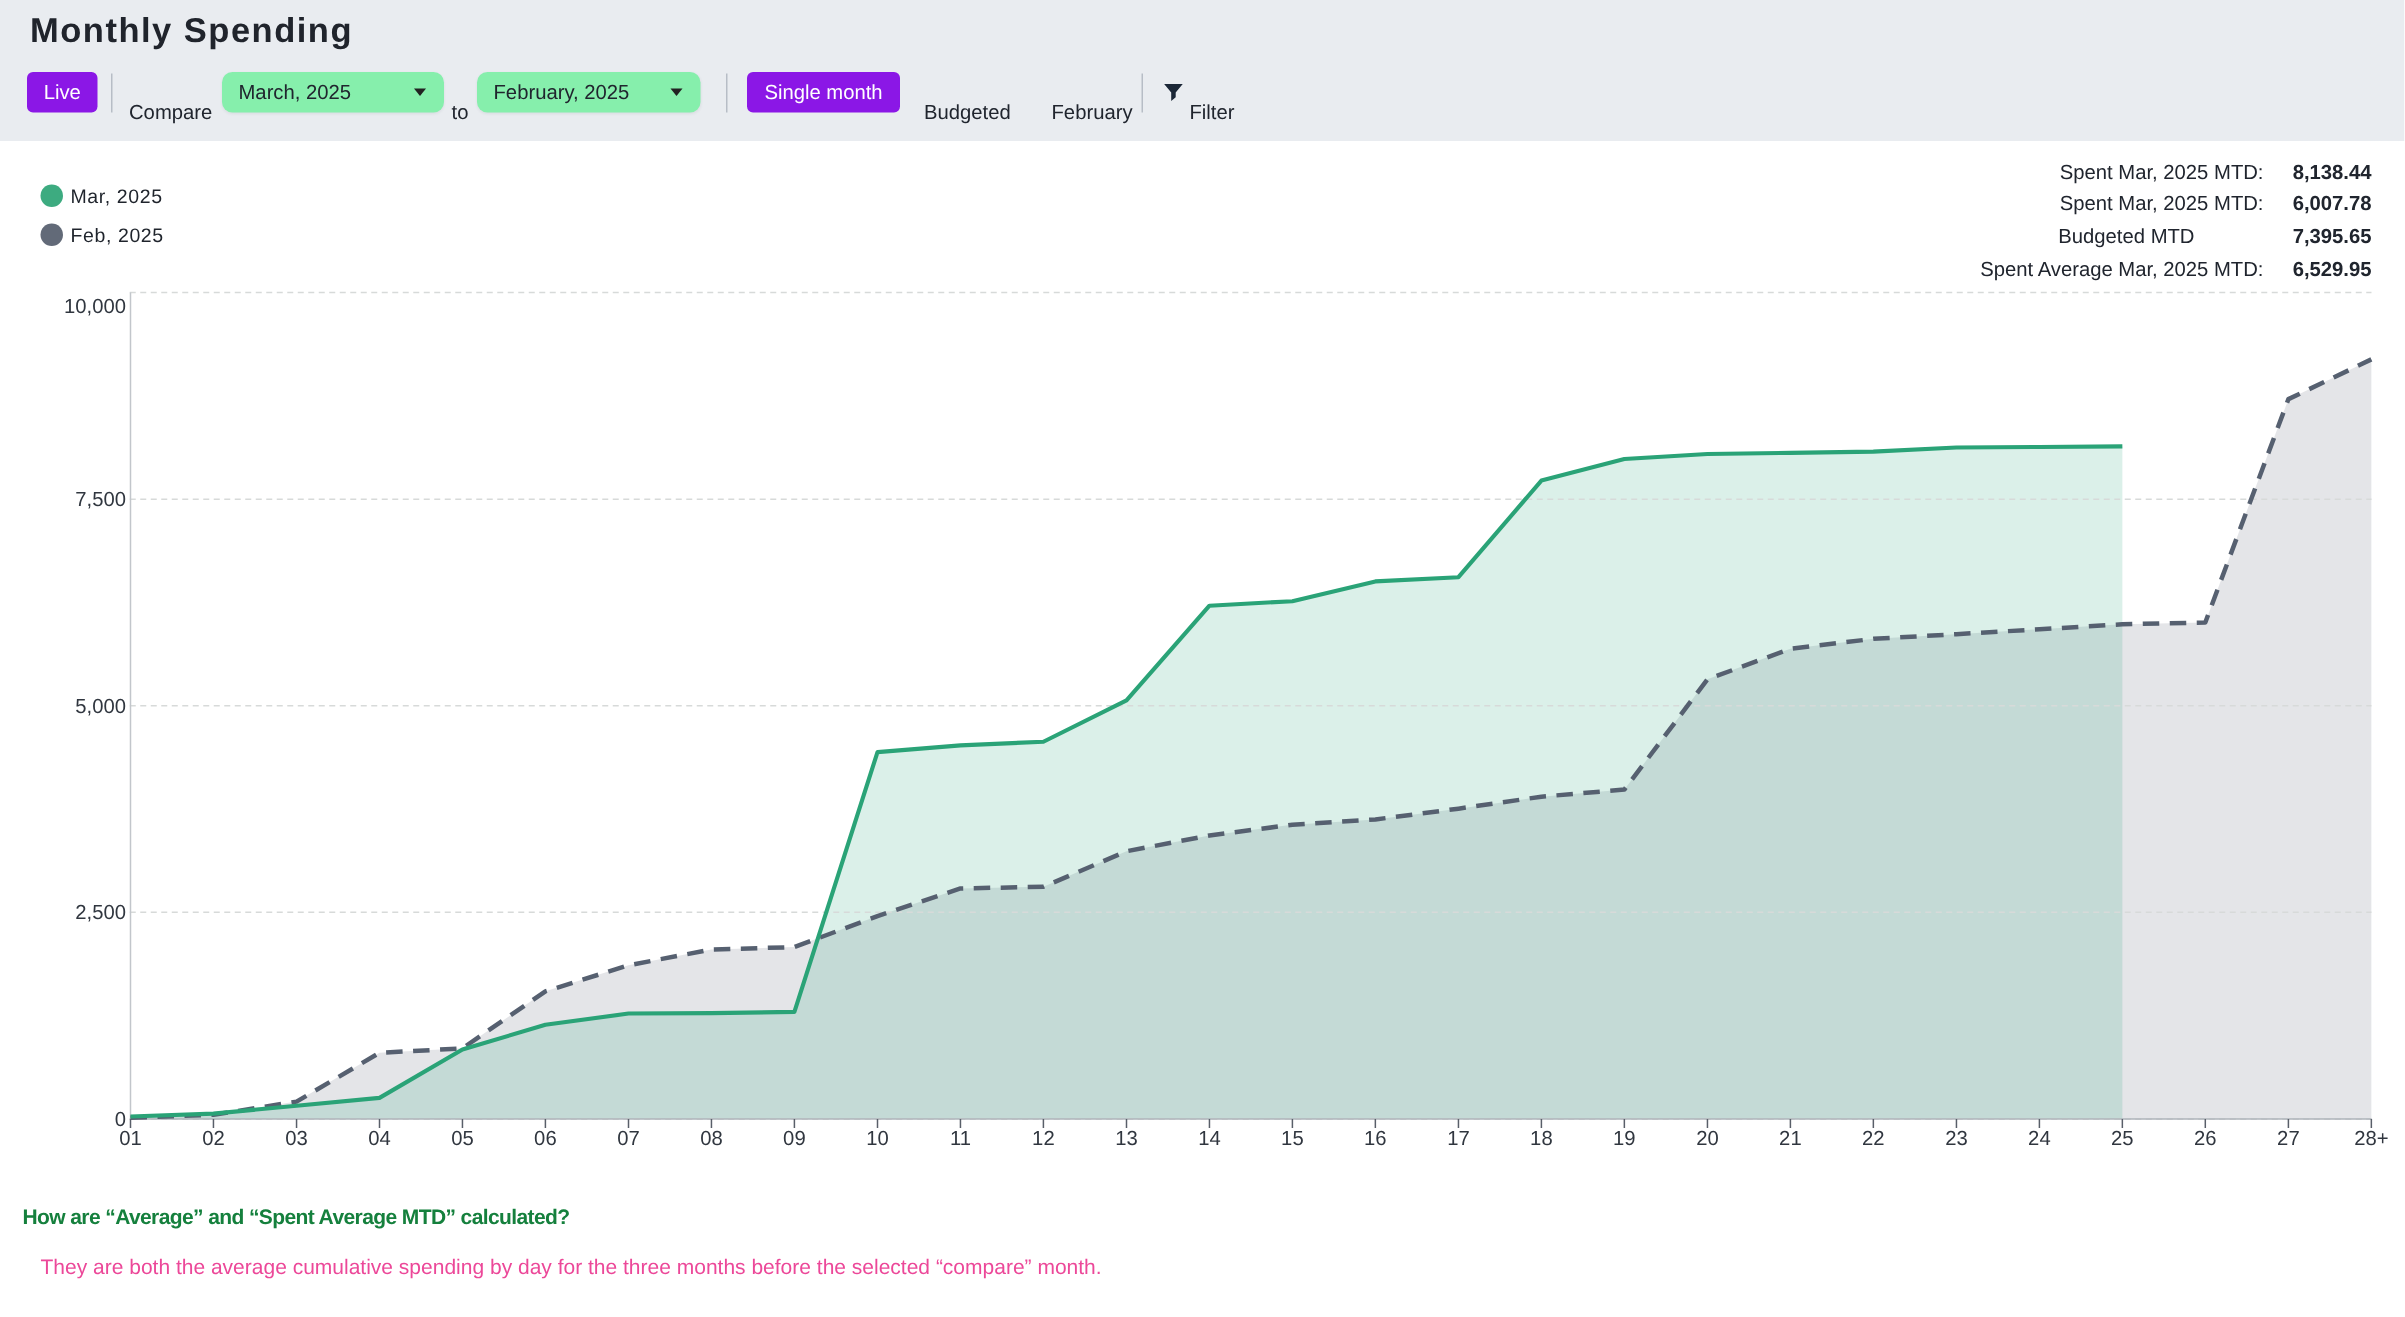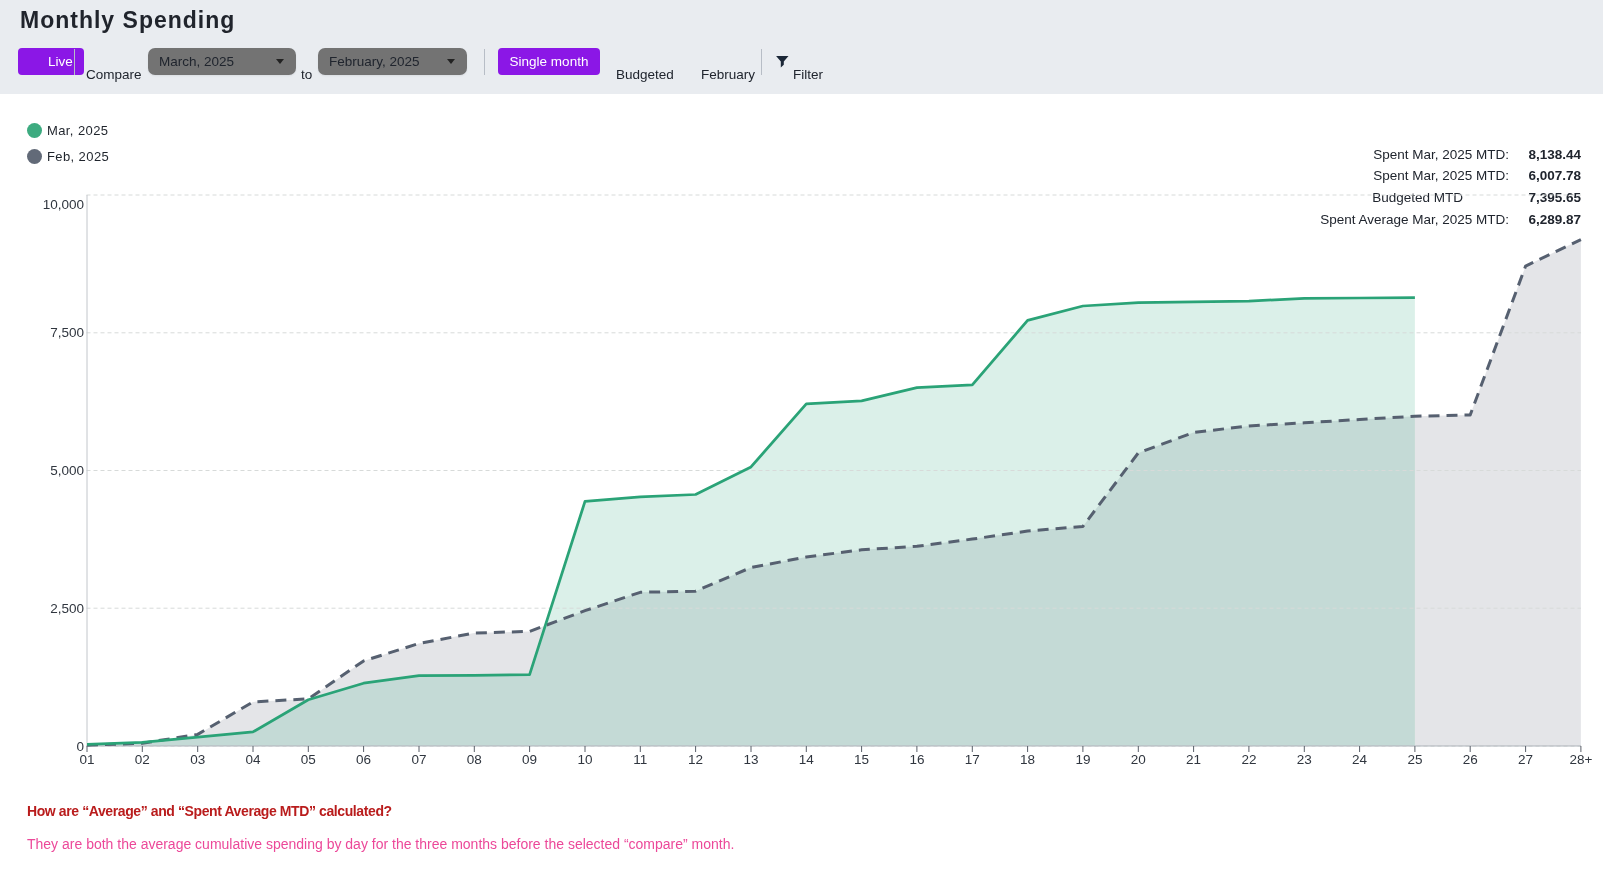--- a/index.html
+++ b/index.html
@@ -4,39 +4,39 @@
 <style>
   html,body{margin:0;padding:0;}
   body{width:1603px;height:878px;position:relative;overflow:hidden;background:#fff;
        font-family:"Liberation Sans",sans-serif;-webkit-font-smoothing:antialiased;}
   .hdr{position:absolute;left:0;top:0;width:1603px;height:94px;background:#e9ecf0;}
   .title{position:absolute;left:20px;top:8.5px;font-size:23px;font-weight:700;color:#20242c;letter-spacing:1px;line-height:1;}
   .btn{position:absolute;background:#8b17e6;color:#fff;border-radius:4px;font-size:13.5px;
        display:flex;align-items:center;justify-content:center;}
   .vdiv{position:absolute;width:1px;height:26px;top:49px;background:#b7bdc6;}
   .tbtxt{position:absolute;top:49px;height:26px;display:flex;align-items:center;font-size:13.5px;color:#20252e;margin-top:12px;}
-  .sel{position:absolute;top:48px;height:27px;background:#737373;border-radius:7px;font-size:13.5px;color:#20252e;
+  .sel{position:absolute;top:48px;height:27px;background:#86efac;border-radius:7px;font-size:13.5px;color:#20252e;
        display:flex;align-items:center;padding-left:11px;box-sizing:border-box;box-shadow:0 1px 2px rgba(40,50,70,0.08);}
   .caret{position:absolute;right:12px;top:11px;width:0;height:0;border-left:4.5px solid transparent;
        border-right:4.5px solid transparent;border-top:5.5px solid #222;}
   .leg{position:absolute;display:flex;align-items:flex-end;font-size:13px;color:#1f242c;height:16px;letter-spacing:.4px;}
   .dot{width:15px;height:15px;border-radius:50%;margin-right:5px;flex:0 0 auto;}
   .statrow{position:absolute;left:0;width:1603px;height:22px;font-size:13.5px;color:#20252e;}
-  .statrow span{top:0;height:22px;display:flex;align-items:center;justify-content:flex-end;margin-top:40px;}
+  .statrow span{top:0;height:22px;display:flex;align-items:center;justify-content:flex-end;}
   .statlab{position:absolute;right:94px;}
   .statval{position:absolute;right:22px;font-weight:700;}
-  .q{position:absolute;left:27px;top:803px;font-size:14px;font-weight:700;color:#b91c1c;letter-spacing:-.4px;line-height:16px;}
+  .q{position:absolute;left:15px;top:803px;font-size:14px;font-weight:700;color:#15803d;letter-spacing:-.4px;line-height:16px;}
   .a{position:absolute;left:27px;top:835.5px;font-size:14px;color:#ec4899;line-height:16px;}
 </style>
 </head>
 <body>
 <div class="hdr"></div>
 <div class="title">Monthly Spending</div>
 
-<div class="btn" style="left:18px;top:48px;width:47px;height:27px;padding-left:19px;">Live</div>
+<div class="btn" style="left:18px;top:48px;width:47px;height:27px;">Live</div>
 <div class="vdiv" style="left:74px;"></div>
 <div class="tbtxt" style="left:86px;">Compare</div>
 <div class="sel" style="left:148px;width:148px;">March, 2025<span class="caret"></span></div>
 <div class="tbtxt" style="left:301px;">to</div>
 <div class="sel" style="left:318px;width:149px;">February, 2025<span class="caret"></span></div>
 <div class="vdiv" style="left:484px;"></div>
 <div class="btn" style="left:498px;top:48px;width:102px;height:27px;">Single month</div>
 <div class="tbtxt" style="left:616px;">Budgeted</div>
 <div class="tbtxt" style="left:701px;">February</div>
 <div class="vdiv" style="left:761px;"></div>
@@ -56,21 +56,21 @@
 <div class="statrow" style="top:124.7px;">
     <span class="statlab">Spent Mar, 2025 MTD:</span>
     <span class="statval">6,007.78</span>
   </div>
 <div class="statrow" style="top:146.4px;">
     <span class="statlab" style="right:140px;">Budgeted MTD</span>
     <span class="statval">7,395.65</span>
   </div>
 <div class="statrow" style="top:168.1px;">
     <span class="statlab">Spent Average Mar, 2025 MTD:</span>
-    <span class="statval">6,289.87</span>
+    <span class="statval">6,529.95</span>
   </div>
 
 <svg id="chart" style="position:absolute;left:0;top:0;" width="1603" height="878" viewBox="0 0 1603 878">
   <polygon points="87.0,745.2 142.3,743.2 197.7,734.4 253.0,701.9 308.3,698.9 363.6,660.9 419.0,643.5 474.3,633.0 529.6,631.4 585.0,610.7 640.3,592.3 695.6,591.2 751.0,567.5 806.3,557.0 861.6,549.8 916.9,546.3 972.3,539.1 1027.6,531.1 1082.9,526.4 1138.3,452.9 1193.6,432.5 1248.9,425.9 1304.3,422.8 1359.6,419.5 1414.9,416.2 1470.2,415.0 1525.6,266.1 1580.9,239.6 1580.9,746 87.0,746" fill="rgb(90,95,115)" fill-opacity="0.16"></polygon>
   <polygon points="87.0,744.3 142.3,742.4 197.7,737.2 253.0,731.9 308.3,699.7 363.6,683.2 419.0,675.7 474.3,675.4 529.6,674.6 585.0,501.4 640.3,496.9 695.6,494.5 751.0,466.9 806.3,403.8 861.6,400.8 916.9,387.6 972.3,384.8 1027.6,320.4 1082.9,306.0 1138.3,302.7 1193.6,301.9 1248.9,301.1 1304.3,298.3 1359.6,298.0 1414.9,297.6 1414.9,746 87.0,746" fill="rgb(42,167,122)" fill-opacity="0.17"></polygon>
   <g stroke="#d7dad9" stroke-width="1" stroke-dasharray="4 3">
     <line x1="86.5" y1="195" x2="1581" y2="195"></line>
     <line x1="86.5" y1="332.8" x2="1581" y2="332.8"></line>
     <line x1="86.5" y1="470.5" x2="1581" y2="470.5"></line>
     <line x1="86.5" y1="608.2" x2="1581" y2="608.2"></line>

